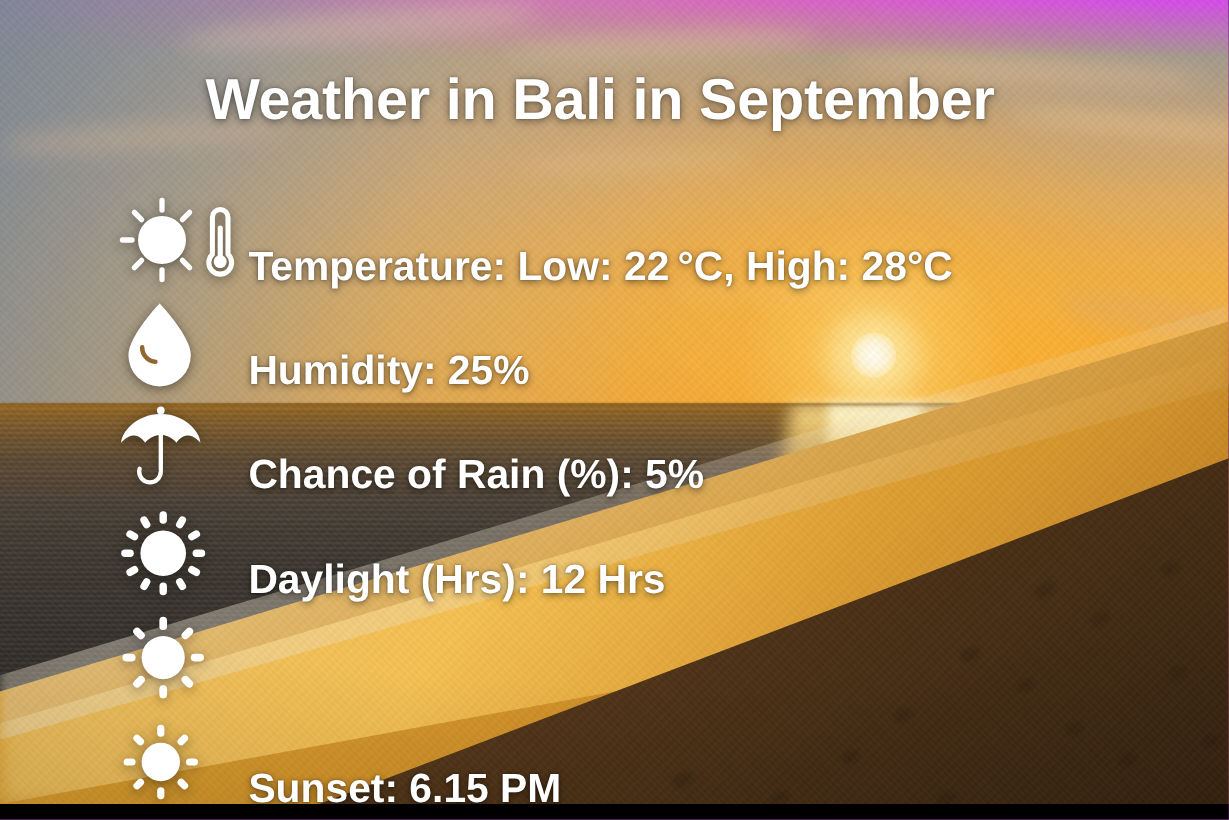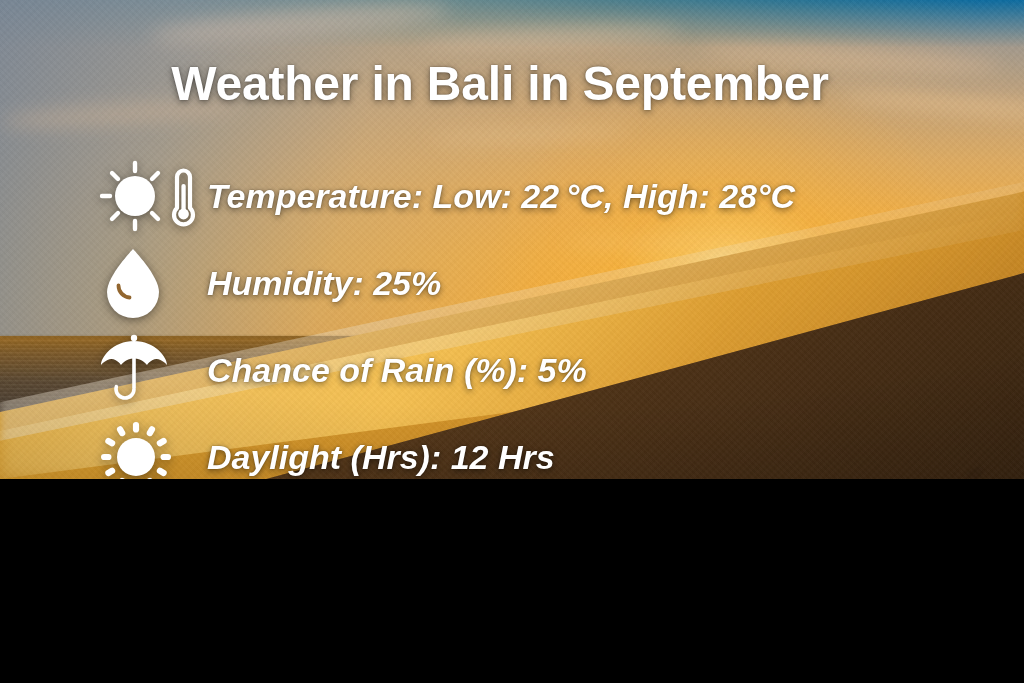--- a/index.html
+++ b/index.html
@@ -8,23 +8,23 @@
     padding: 0;
     background: #000;
   }
   body {
     font-family: "Liberation Sans", sans-serif;
   }
 
   #infographic {
     position: relative;
     width: 1024px;
-    height: 479px;
+    height: 670px;
     overflow: hidden;
-    background: #0369a1;
+    background: #d946ef;
   }
 
   
   .layer { position: absolute; left: 0; top: 0; width: 100%; height: 100%; }
 
   
   .sky {
     height: 340px;
     background:
       linear-gradient(105deg,
@@ -228,23 +228,22 @@
   }
 
   .rows {
     position: absolute;
     left: 95px;
     top: 152px;
     width: 900px;
   }
   .row {
     display: flex;
-    align-items: center;
+    align-items: flex-end;
     height: 87px;
-    font-style: italic;
   }
   .row-icon {
     width: 112px;
     min-width: 112px;
     height: 78px;
     display: flex;
     align-items: center;
     justify-content: flex-start;
     padding-left: 4px;
     box-sizing: border-box;
@@ -490,17 +489,18 @@
                 <g transform="rotate(270)">
                     <rect x="-3" y="-31" width="6" height="10" rx="3"></rect>
                   </g>
                 <g transform="rotate(315)">
                     <rect x="-3" y="-31" width="6" height="10" rx="3"></rect>
                   </g>
               </g>
             </g>
           </svg>
         </div>
+        <div class="row-label">Sunset: 6.15 PM</div>
       </div>
 
     </div>
   </div>
 </div>
 
 </body></html>

